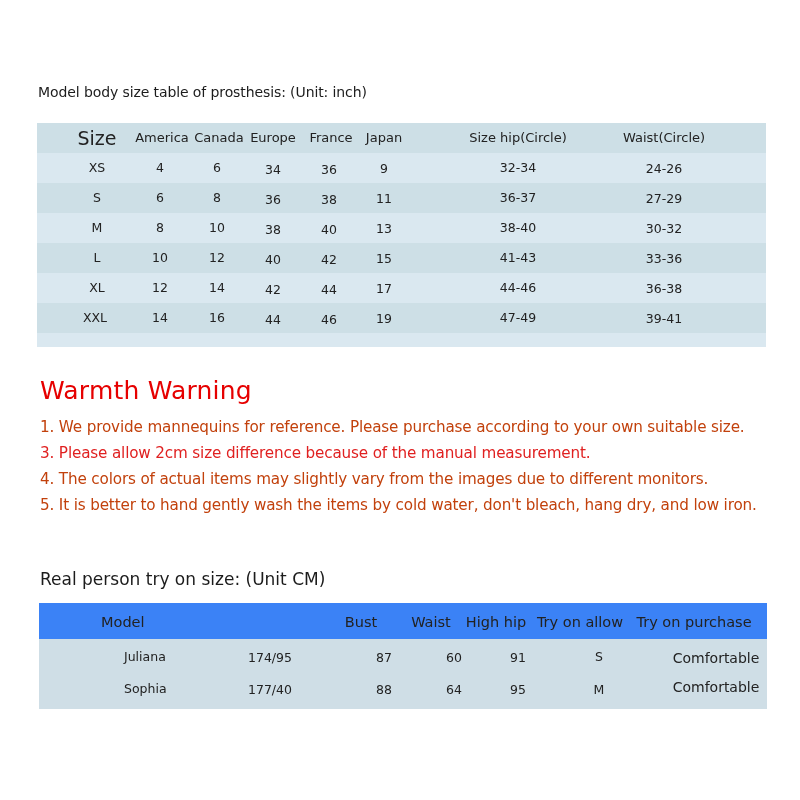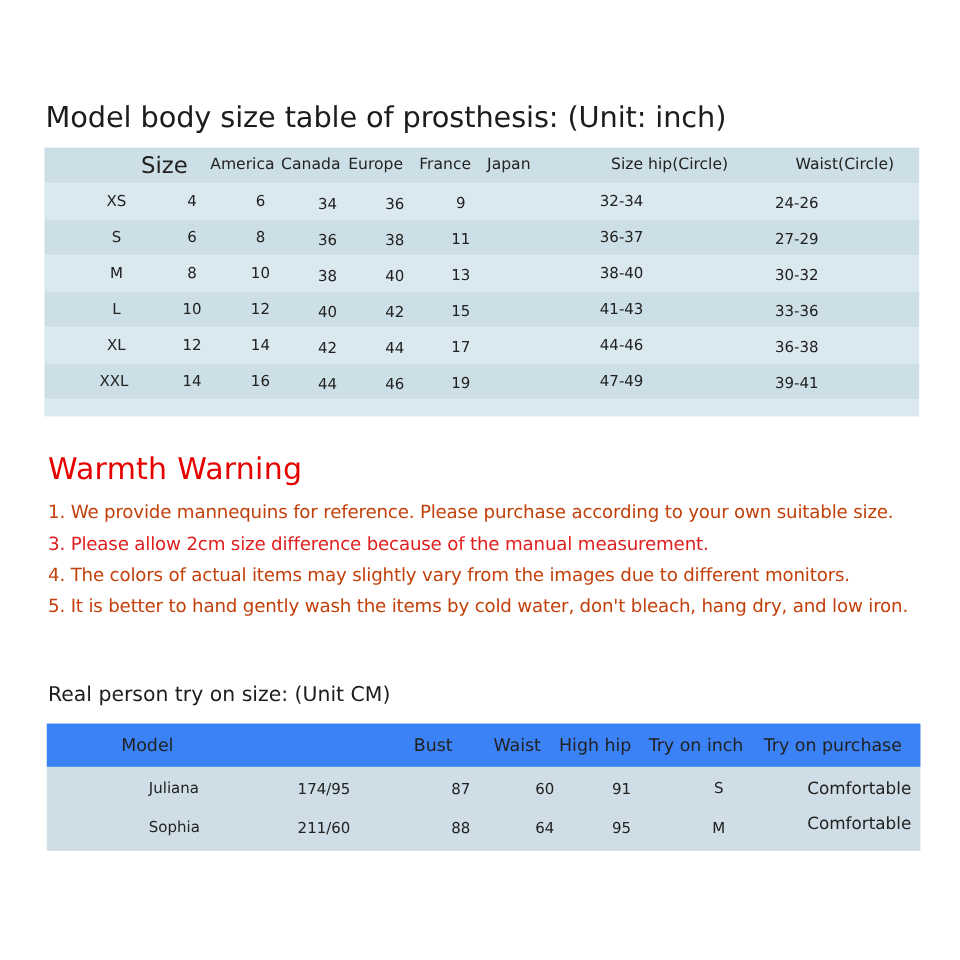--- a/index.html
+++ b/index.html
@@ -1,26 +1,26 @@
 <!DOCTYPE html>
 <html><head>
 <meta charset="utf-8">
 <style>
   * { box-sizing: border-box; margin: 0; padding: 0; }
   html, body { width: 800px; height: 800px; background: #ffffff; overflow: hidden; }
   body { position: relative; font-family: "DejaVu Sans", "Liberation Sans", sans-serif; color: #1a1a1a; }
 
-  .title1 { position: absolute; left: 38px; top: 84px; font-size: 24px; color: #1c1c1c; letter-spacing: -0.1px; }
+  .title1 { position: absolute; left: 38px; top: 84px; font-size: 14px; color: #1c1c1c; letter-spacing: -0.1px; }
 
   .size-table { position: absolute; left: 37px; top: 123px; width: 729px; height: 224px; }
   .size-table .row { position: absolute; left: 0; width: 729px; height: 30px; }
   .size-table .row.dark { background: #cddfe6; }
   .size-table .row.light { background: #dae8f0; }
   .size-table .cell { position: absolute; top: 0; height: 30px; line-height: 30px; text-align: center; font-size: 12.5px; color: #222; transform: translateX(-50%); white-space: nowrap; }
-  .size-table .hdr .cell { font-size: 13px; margin-left: 40px; }
+  .size-table .hdr .cell { font-size: 13px; }
   .size-table .hdr .cell.size-hdr { font-size: 19px; line-height: 30px; top: 0; }
   .size-table .tail { position: absolute; left: 0; top: 210px; width: 729px; height: 14px; background: #dae8f0; }
 
   .warn-title { position: absolute; left: 40px; top: 376px; font-size: 25px; color: #e60000; letter-spacing: 0.2px; }
   .warn-list { position: absolute; left: 40px; top: 414px; }
   .warn-item { height: 26px; line-height: 26px; font-size: 15.2px; color: #c2410c; white-space: nowrap; letter-spacing: -0.15px; }
   .warn-item.red { color: #e02020; }
 
   .title2 { position: absolute; left: 40px; top: 569px; font-size: 17px; color: #1c1c1c; }
 
@@ -130,34 +130,34 @@
 </div>
 
 <div class="title2">Real person try on size: (Unit CM)</div>
 
 <div class="try-table">
   <div class="hdr">
     <span class="cell left" style="left:62px">Model</span>
     <span class="cell" style="left:322px">Bust</span>
     <span class="cell" style="left:392px">Waist</span>
     <span class="cell" style="left:457px">High hip</span>
-    <span class="cell" style="left:541px">Try on inch</span>
+    <span class="cell" style="left:541px">Try on allow</span>
     <span class="cell" style="left:655px">Try on purchase</span>
   </div>
   <div class="r1">
     <span class="cell left" style="left:62px">Juliana</span>
     <span class="cell" style="left:208px;top:1px">174/95</span>
     <span class="cell" style="left:322px;top:1px">87</span>
     <span class="cell" style="left:392px;top:1px">60</span>
     <span class="cell" style="left:456px;top:1px">91</span>
     <span class="cell" style="left:537px">S</span>
     <span class="cell feel" style="left:654px;top:1px">Comfortable</span>
   </div>
   <div class="r2">
     <span class="cell left" style="left:62px">Sophia</span>
-    <span class="cell" style="left:208px;top:1px">211/60</span>
+    <span class="cell" style="left:208px;top:1px">177/40</span>
     <span class="cell" style="left:322px;top:1px">88</span>
     <span class="cell" style="left:392px;top:1px">64</span>
     <span class="cell" style="left:456px;top:1px">95</span>
     <span class="cell" style="left:537px;top:1px">M</span>
     <span class="cell feel" style="left:654px;top:-2px">Comfortable</span>
   </div>
 </div>
 
 </body></html>

